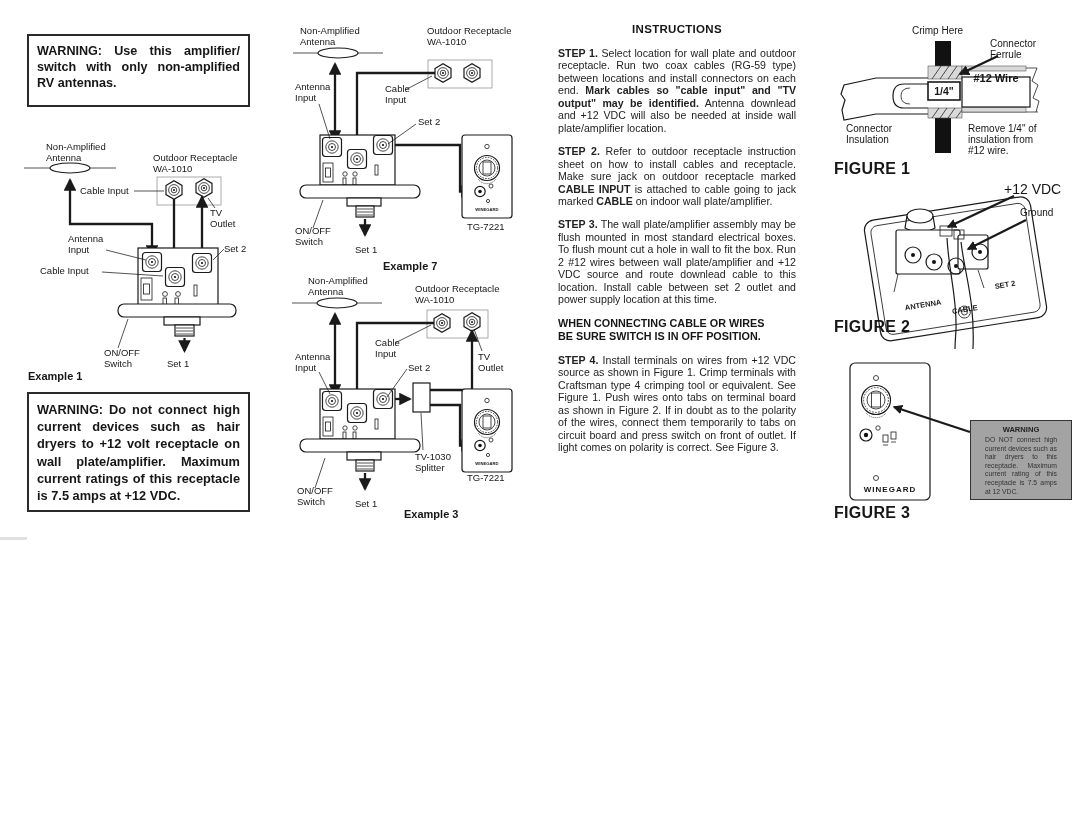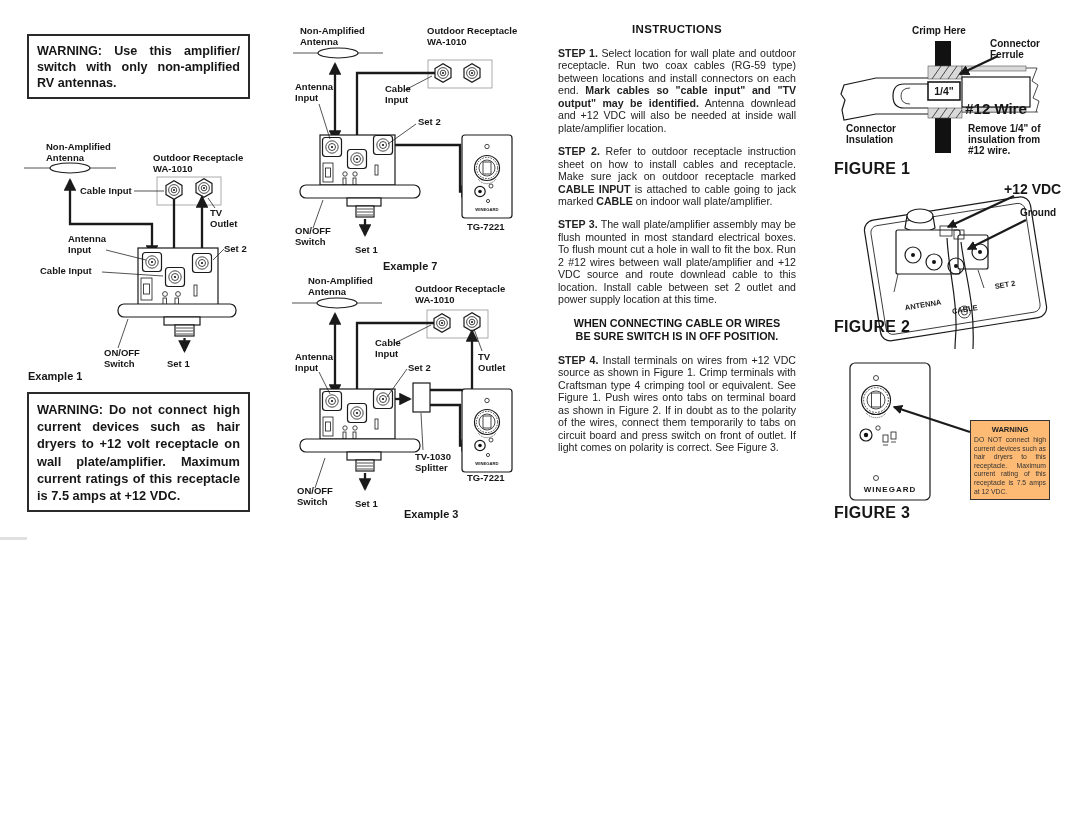--- a/index.html
+++ b/index.html
@@ -1,40 +1,40 @@
 <!DOCTYPE html>
 <html><head>
 <meta charset="utf-8">
 <style>
   html,body{margin:0;padding:0;background:#fff}
   .page{position:relative;width:1080px;height:834px;background:#ffffff;overflow:hidden;
         font-family:"Liberation Sans",sans-serif;color:#1a1a1a}
   .abs{position:absolute}
   
   .warnbox{position:absolute;border:2px solid #2a2a2a;background:#fff;font-weight:bold;color:#161616}
-  #warn1{left:27px;top:34px;width:203px;padding:7px 8px 6px;font-size:12.6px;line-height:16px}
+  #warn1{left:27px;top:34px;width:203px;padding:7px 8px 14px;font-size:12.6px;line-height:16px}
   #warn2{left:27px;top:392px;width:203px;padding:7px 8px 6px;font-size:12.8px;line-height:17.2px}
   .jline{display:block;text-align:justify;text-align-last:justify}
   .jline.last{text-align-last:left}
   
   .apps{left:27px;top:109px;width:219px;text-align:center;font-weight:bold;font-size:11px;line-height:12.5px;color:#161616}
   .apps span{display:block}
   
-  .lb{position:absolute;font-size:9.5px;line-height:10.6px;font-weight:bold;color:#161616;white-space:nowrap}
+  .lb{position:absolute;font-size:9.5px;line-height:10.6px;font-weight:normal;color:#161616;white-space:nowrap}
   .lb span{display:block}
   .cap{position:absolute;font-weight:bold;font-size:11px;color:#161616;white-space:nowrap}
   .figcap{font-size:16px;letter-spacing:.3px}
   .boxtext{position:absolute;font-weight:bold;color:#161616;text-align:center}
   
   .instr{position:absolute;left:558px;top:23px;width:238px;color:#222}
   .instr h1{font-size:11.5px;text-align:center;margin:0 0 12px;font-weight:bold;letter-spacing:.3px;color:#161616}
   .instr p{font-size:10.6px;line-height:12.45px;text-align:justify;margin:0 0 11px}
-  .instr .co{font-weight:bold;text-align:center;font-size:10.8px;line-height:13.2px;margin:0 0 11px;color:#161616}
+  .instr .co{font-weight:bold;text-align:left;font-size:10.8px;line-height:13.2px;margin:0 0 11px;color:#161616}
   
-  .warncard{position:absolute;left:142px;top:64px;width:72px;border:1.5px solid #333;background:#fdba74;padding:4px 3px 3px}
+  .warncard{position:absolute;left:142px;top:64px;width:72px;border:1.5px solid #333;background:#a3a3a3;padding:4px 14px 3px}
   .warncard .t{font-size:7.6px;font-weight:bold;text-align:center;margin-bottom:2px;color:#222}
   .warncard .b{font-size:6.8px;line-height:8.6px;text-align:justify;color:#333}
   .fold{position:absolute;left:0;top:537px;width:27px;height:3px;background:#e0e0e0}
   
   svg .s{stroke:#1a1a1a;fill:none;stroke-width:1.2}
   svg .s08{stroke-width:0.8}
   svg .thin{stroke:#1a1a1a;fill:none;stroke-width:0.75}
   svg .gray{stroke:#8f8f8f}
   svg .hv{stroke:#1a1a1a;fill:none;stroke-width:2.3}
   svg .fw{fill:#fff;stroke:#1a1a1a;stroke-width:1.2}
@@ -426,21 +426,21 @@
       <path d="M209,46 L204,59 L210,63 L205,76 L211,79 L208,90" class="s s08"></path>
 
       <path d="M170,34 L132,52" class="hv" stroke-width="2" marker-end="url(#f1m)"></path>
     </svg>
     <div class="lb" style="left:84px;top:4px;font-size:10px">Crimp Here</div>
     <div class="lb" style="left:162px;top:16px;font-size:10px;line-height:11px">
       <span>Connector</span>
         <span>Ferrule</span>
     </div>
     <div class="boxtext" style="left:100px;top:63px;width:32px;font-size:10.5px">1/4"</div>
-    <div class="boxtext" style="left:134px;top:78px;width:68px;font-size:15px">#12 Wire</div>
+    <div class="boxtext" style="left:134px;top:50px;width:68px;font-size:11px">#12 Wire</div>
     <div class="lb" style="left:18px;top:101px;font-size:10px;line-height:11px">
       <span>Connector</span>
         <span>Insulation</span>
     </div>
     <div class="lb" style="left:140px;top:101px;font-size:10px;line-height:11px">
       <span>Remove 1/4" of</span>
         <span>insulation from</span>
         <span>#12 wire.</span>
     </div>
     <div class="cap figcap" style="left:6px;top:138px">FIGURE 1</div>

